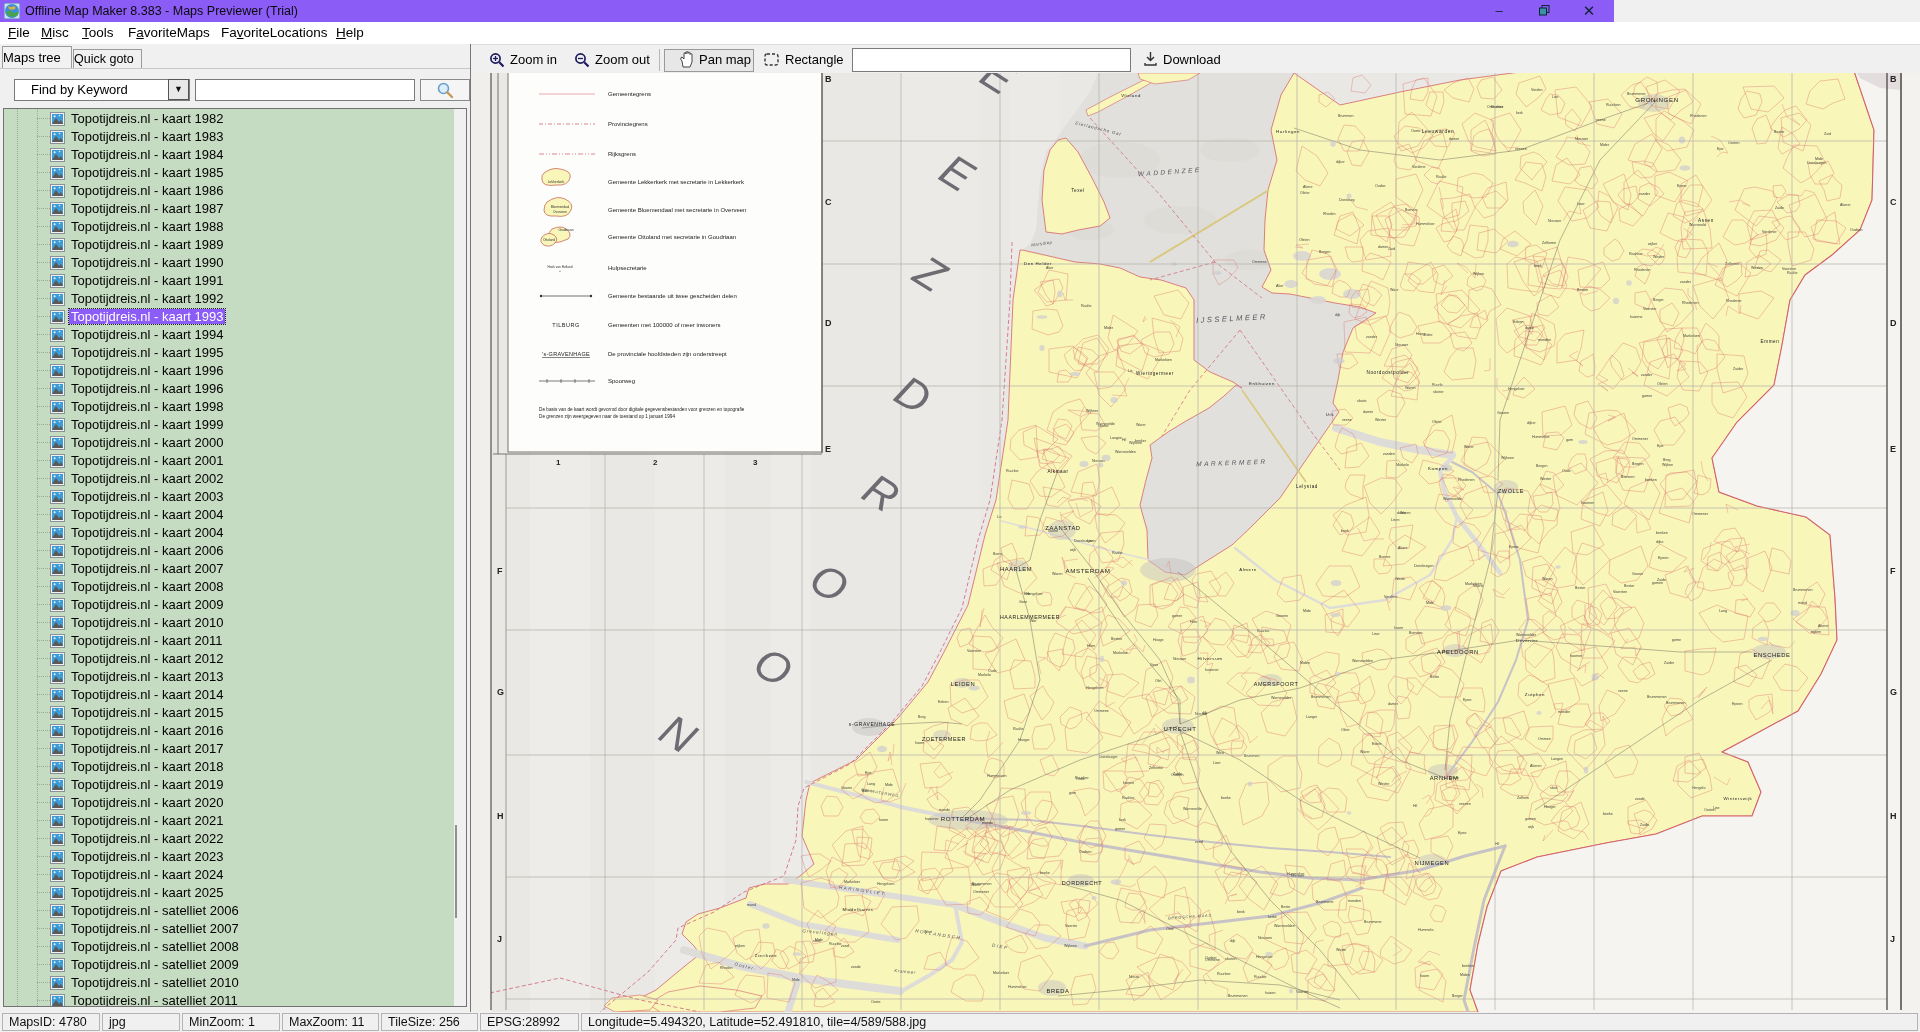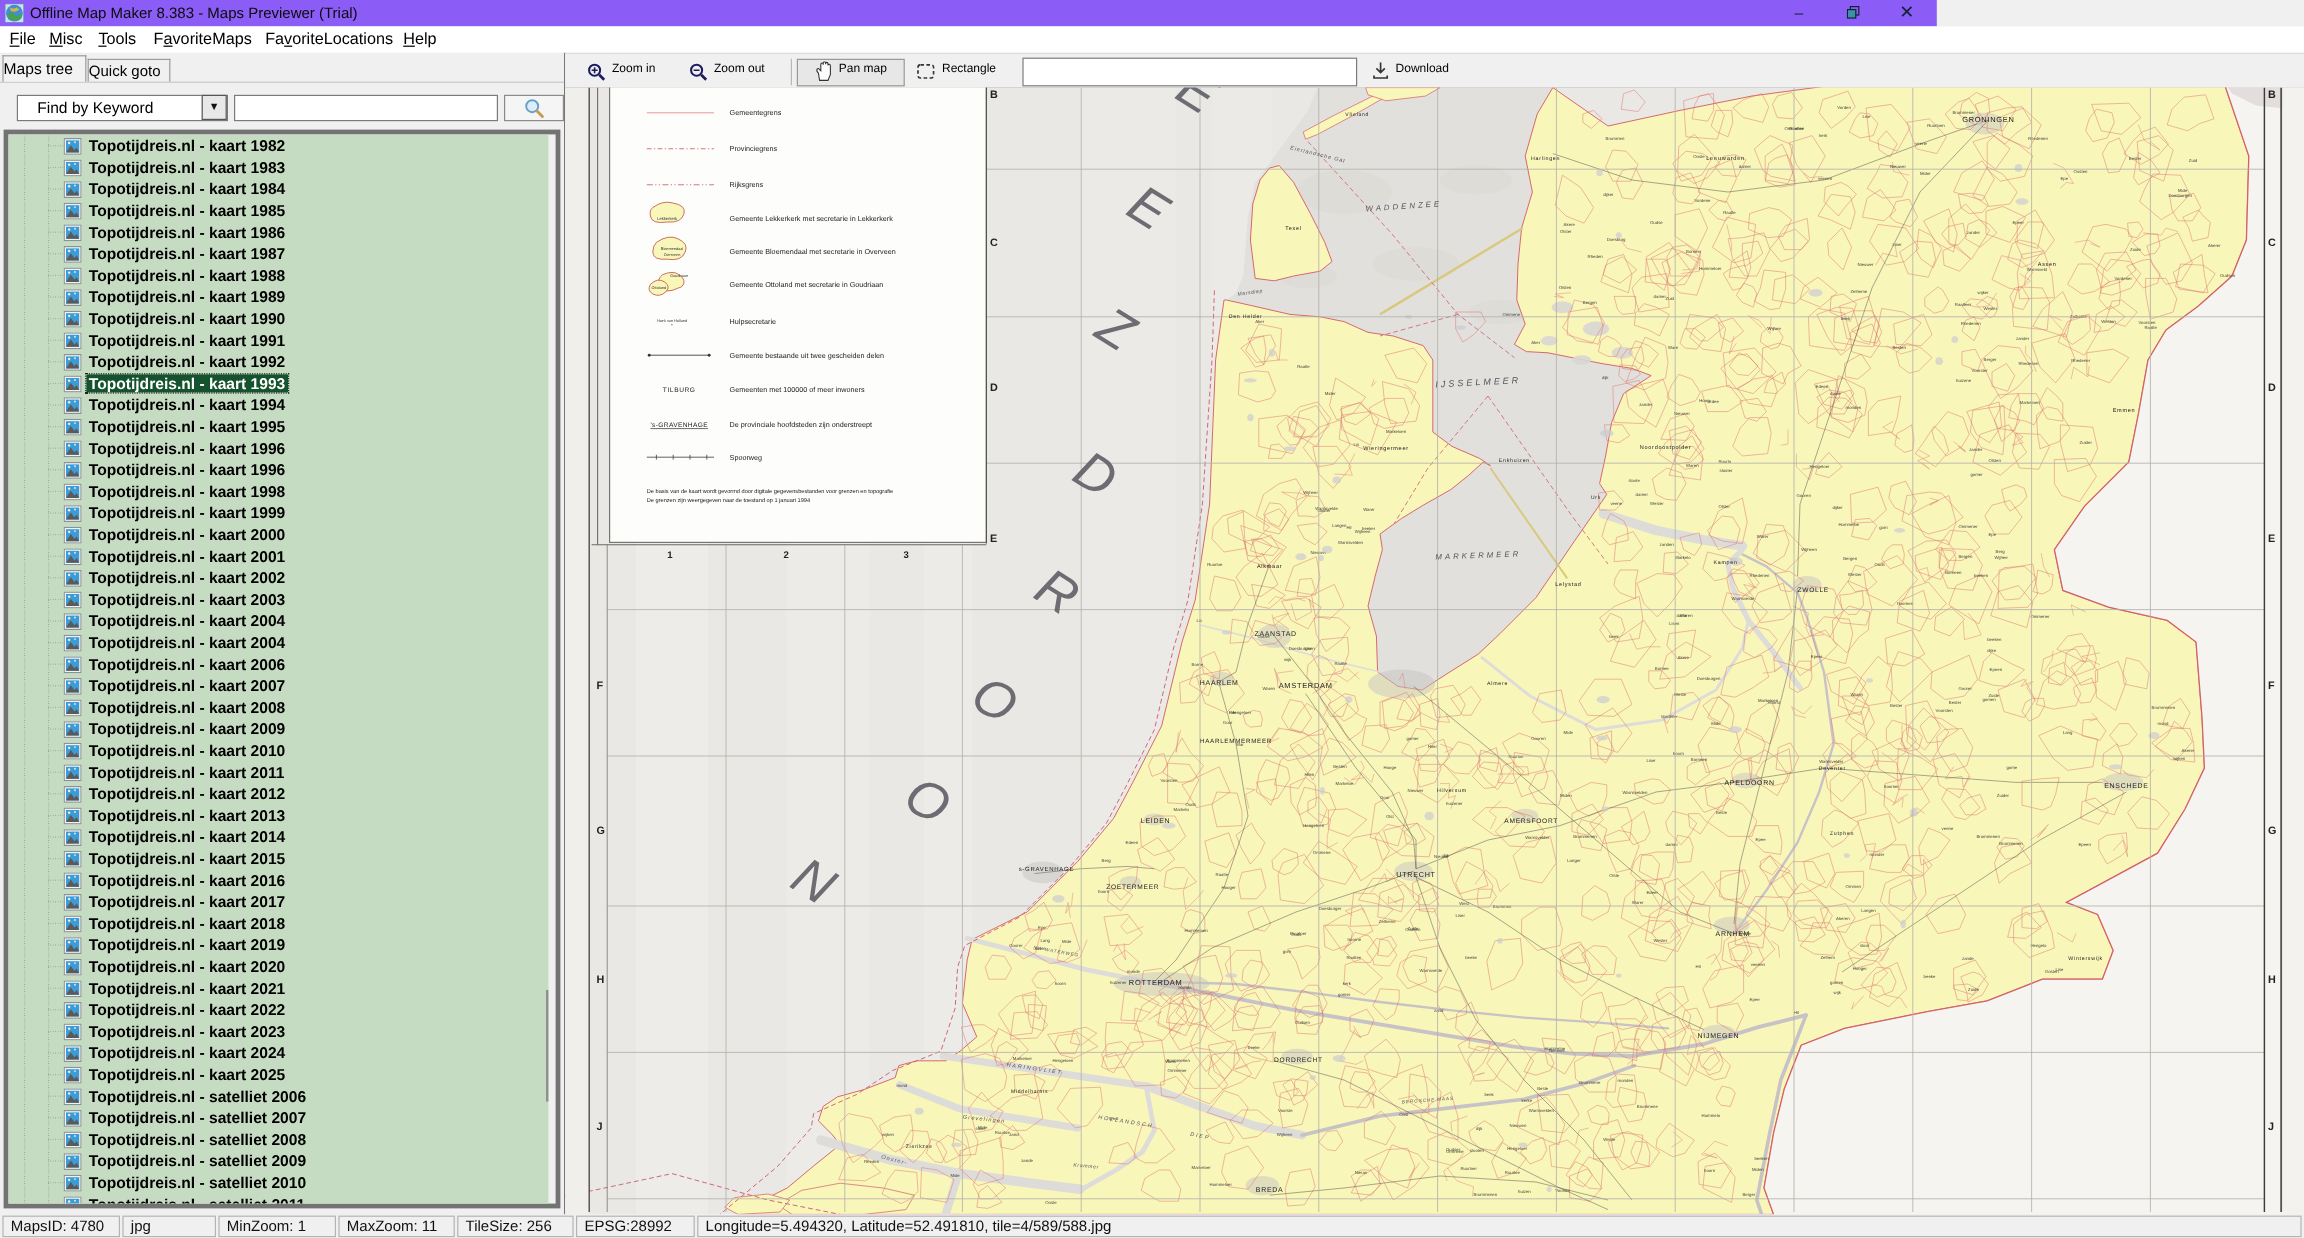--- a/index.html
+++ b/index.html
@@ -11,31 +11,31 @@
 #leftpanel { position:absolute; left:0; top:44px; width:471px; height:968px; background:#f0f0f0; border-right:1px solid #777; }
 .tab { position:absolute; background:#f0f0f0; border:1px solid #9b9b9b; border-bottom:none; font-size:13px; }
 #tab1 { left:2px; top:2px; width:70px; height:22px; line-height:21px; z-index:2; background:#f2f2f2;}
 #tab2 { left:73px; top:5px; width:69px; height:19px; line-height:18px; font-size:12.5px; }
 #tabline { position:absolute; left:0px; top:24px; width:470px; height:1px; background:#c8c8c8; }
 .box { position:absolute; background:#fff; border:1px solid #7a7a7a; }
 #combo { left:14px; top:35px; width:176px; height:22px; font-size:13px; padding:2px 0 0 16px; }
 #combobtn { position:absolute; left:168px; top:35px; width:21px; height:21px; background:#e8e8e8; border:1px solid #555; font-size:9px; text-align:center; line-height:19px; color:#111; }
 #sinput { left:195px; top:35px; width:220px; height:22px; }
 #sbtn { position:absolute; left:420px; top:35px; width:50px; height:22px; background:#f5f5f5; border:1px solid #8a8a8a; }
-#tree { position:absolute; left:3px; top:64px; width:464px; height:899px; background:#f0f0f0; border:4px solid #737373; overflow:hidden;font-weight:bold; }
+#tree { position:absolute; left:3px; top:64px; width:464px; height:899px; background:#f0f0f0; border:1px solid #737373; overflow:hidden; }
 #treegreen { position:absolute; left:0; top:0; width:450px; height:897px; background:#c6dcc2; }
 .vdots { position:absolute; width:1px; background-image:linear-gradient(#9aa89a 1px, transparent 1px); background-size:1px 2px; }
 .trow { position:absolute; left:0; width:464px; height:18px; }
 .conn { position:absolute; left:33px; top:9px; width:16px; height:1px; background-image:linear-gradient(90deg,#9aa89a 1px, transparent 1px); background-size:2px 1px; }
 .ticon { position:absolute; left:46px; top:3px; }
 .tlabel { position:absolute; left:65px; top:2px; font-size:13px; color:#000; white-space:pre; padding:0 2px; }
-.sel .tlabel { background:#14532d; color:#fff; outline:1px dotted #222; }
+.sel .tlabel { background:#8b5cf6; color:#fff; outline:1px dotted #222; }
 #scrl { position:absolute; left:455px; top:781px; width:2px; height:93px; background:#909090; }
 #rightarea { position:absolute; left:471px; top:44px; width:1449px; height:968px; background:#f0f0f0; }
-#toolbar { position:absolute; left:0; top:0; width:1449px; height:29px; border-top:1px solid #dcdcdc; font-size:10px; color:#000; }
+#toolbar { position:absolute; left:0; top:0; width:1449px; height:29px; border-top:1px solid #dcdcdc; font-size:13px; color:#000; }
 #toolbar .titem { position:absolute; top:7px; }
 #panmap { position:absolute; left:193px; top:4px; width:90px; height:23px; background:#e7e7e7; border:1px solid #9a9a9a; }
 #tsep { position:absolute; left:188px; top:4px; width:1px; height:22px; background:#b8b8b8; }
 #tinput { left:381px; top:3px; width:279px; height:24px; }
 #mapwrap { position:absolute; left:0px; top:29px; width:1449px; height:939px; border-top:1px solid #999; }
 #statusbar { position:absolute; left:0; top:1012px; width:1920px; height:20px; background:#f0f0f0; font-size:12.5px; color:#111; }
 .spanel { position:absolute; top:1px; height:18px; border:1px solid #b4b4b4; padding:1px 0 0 6px; background:#f0f0f0; white-space:pre; }
 svg text { font-family:"Liberation Sans",sans-serif; }
 </style></head><body>
 <div id="titlebar">

